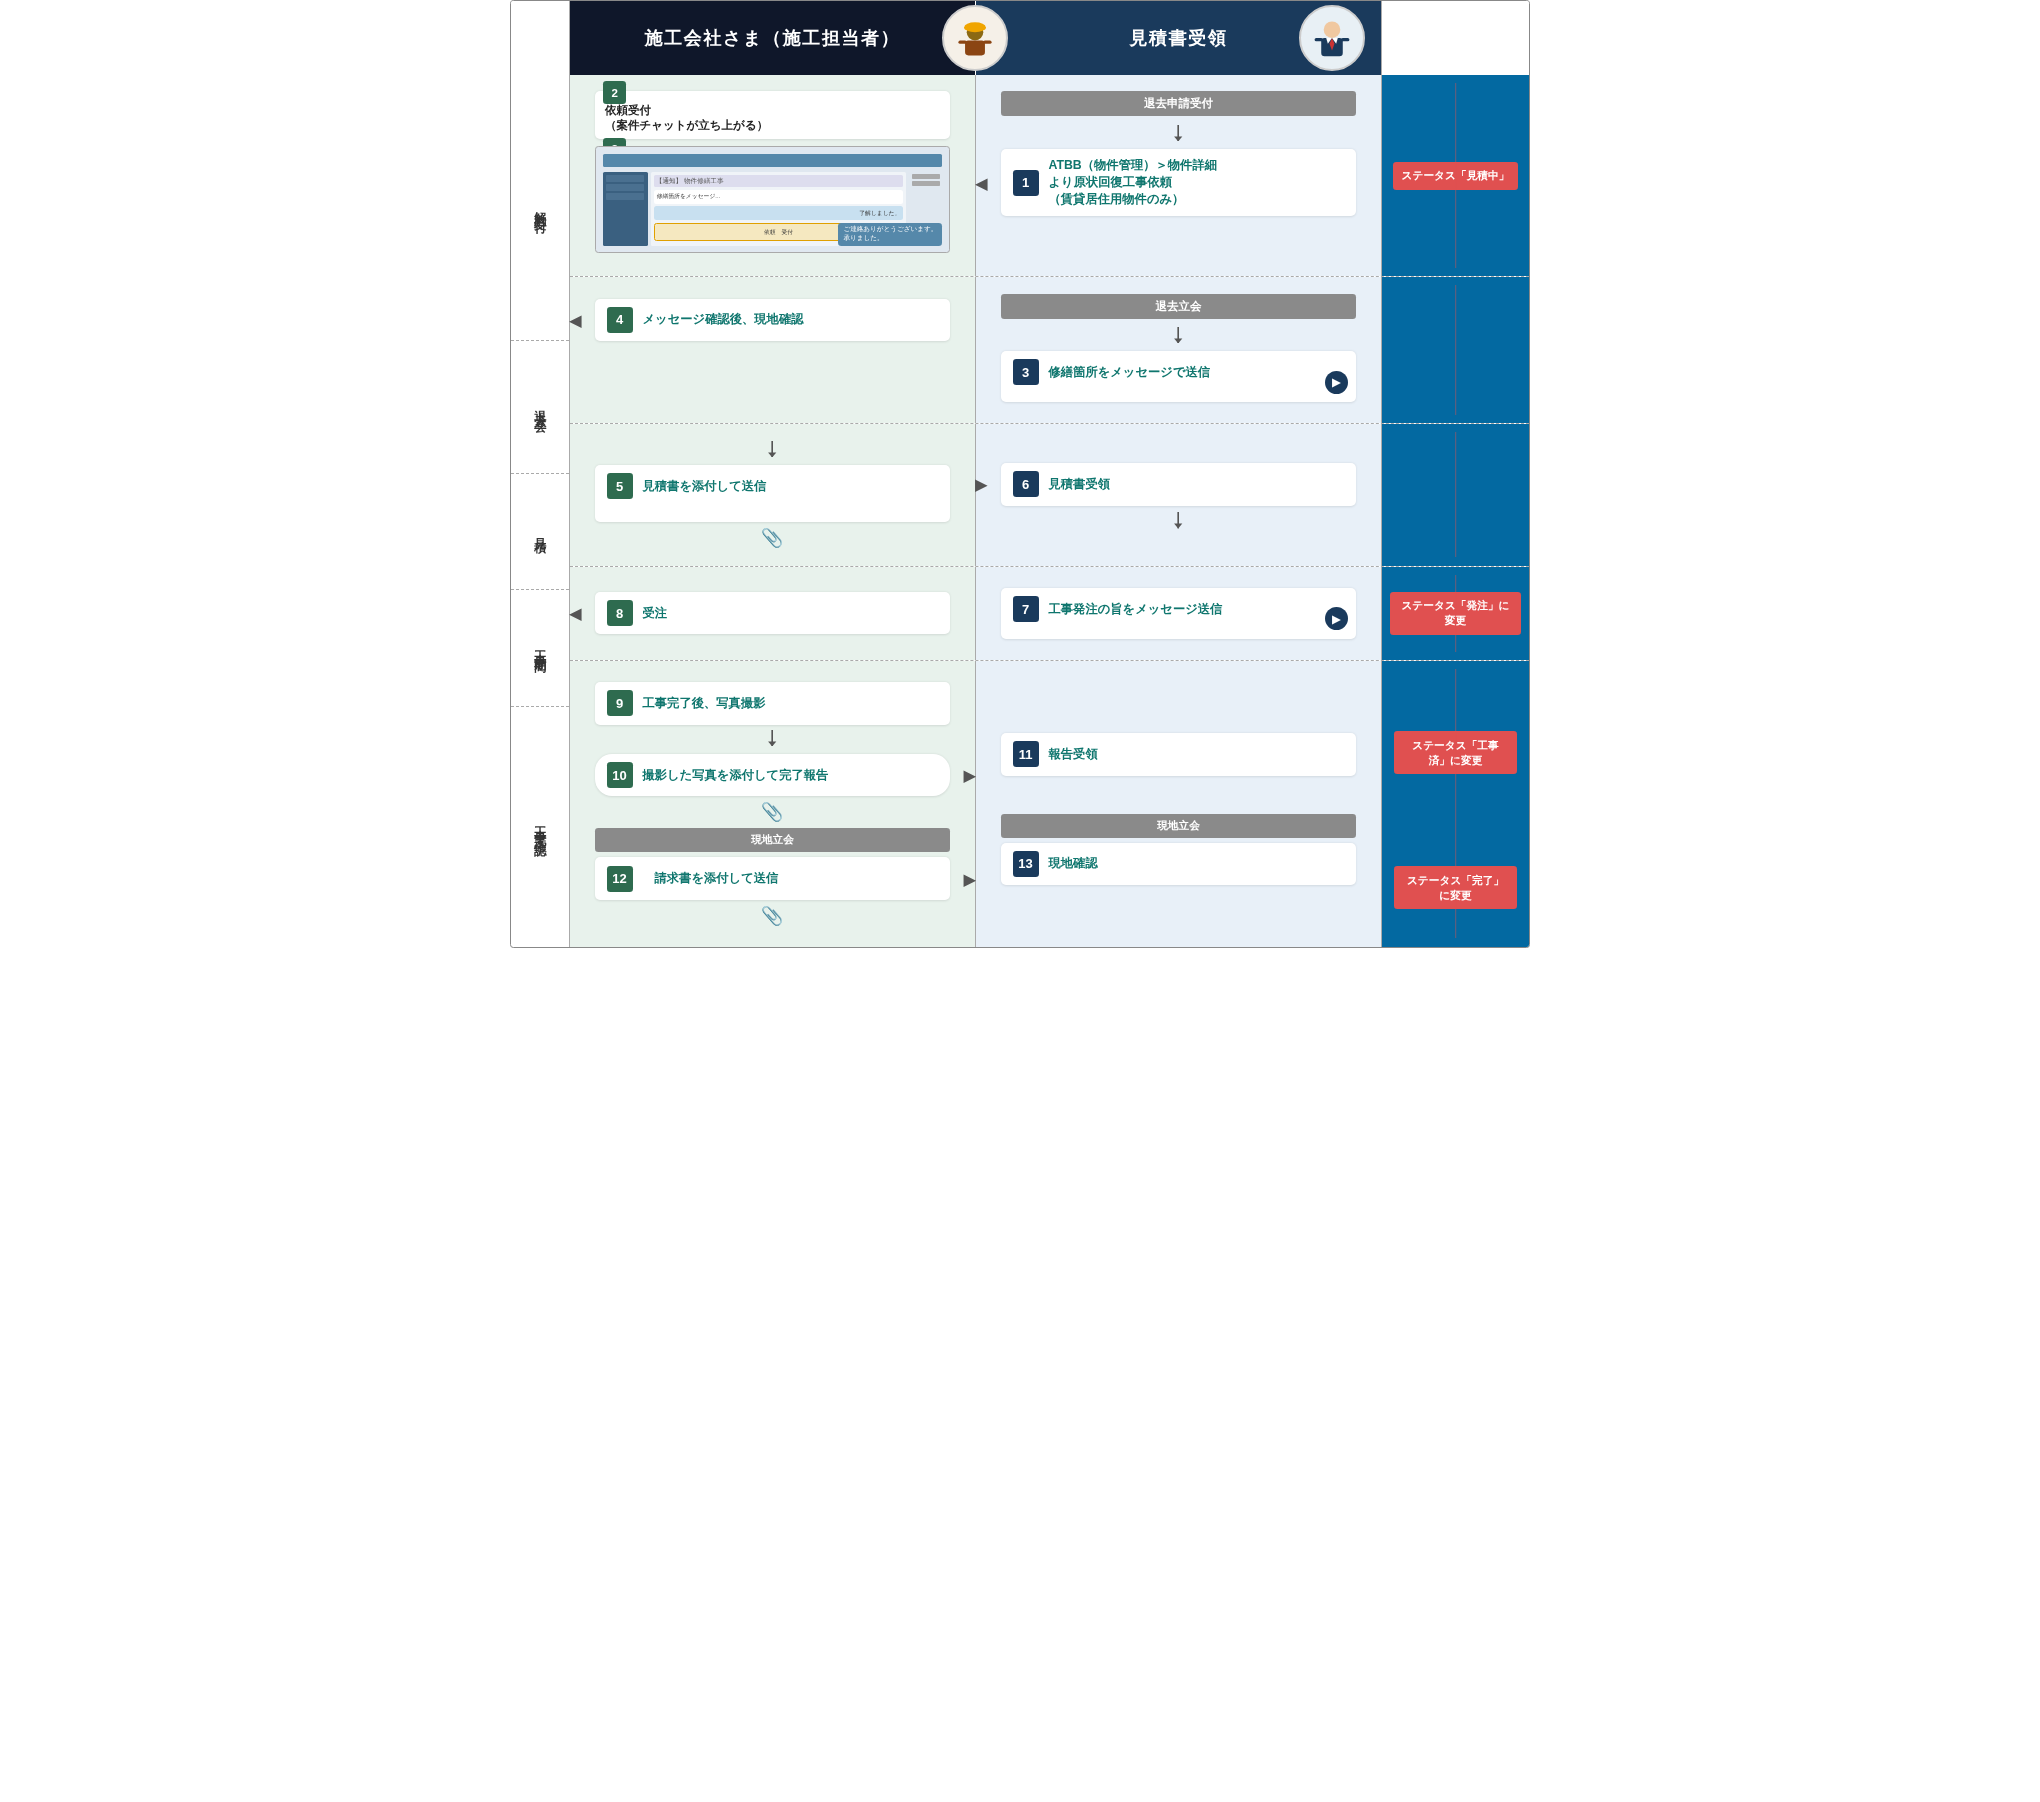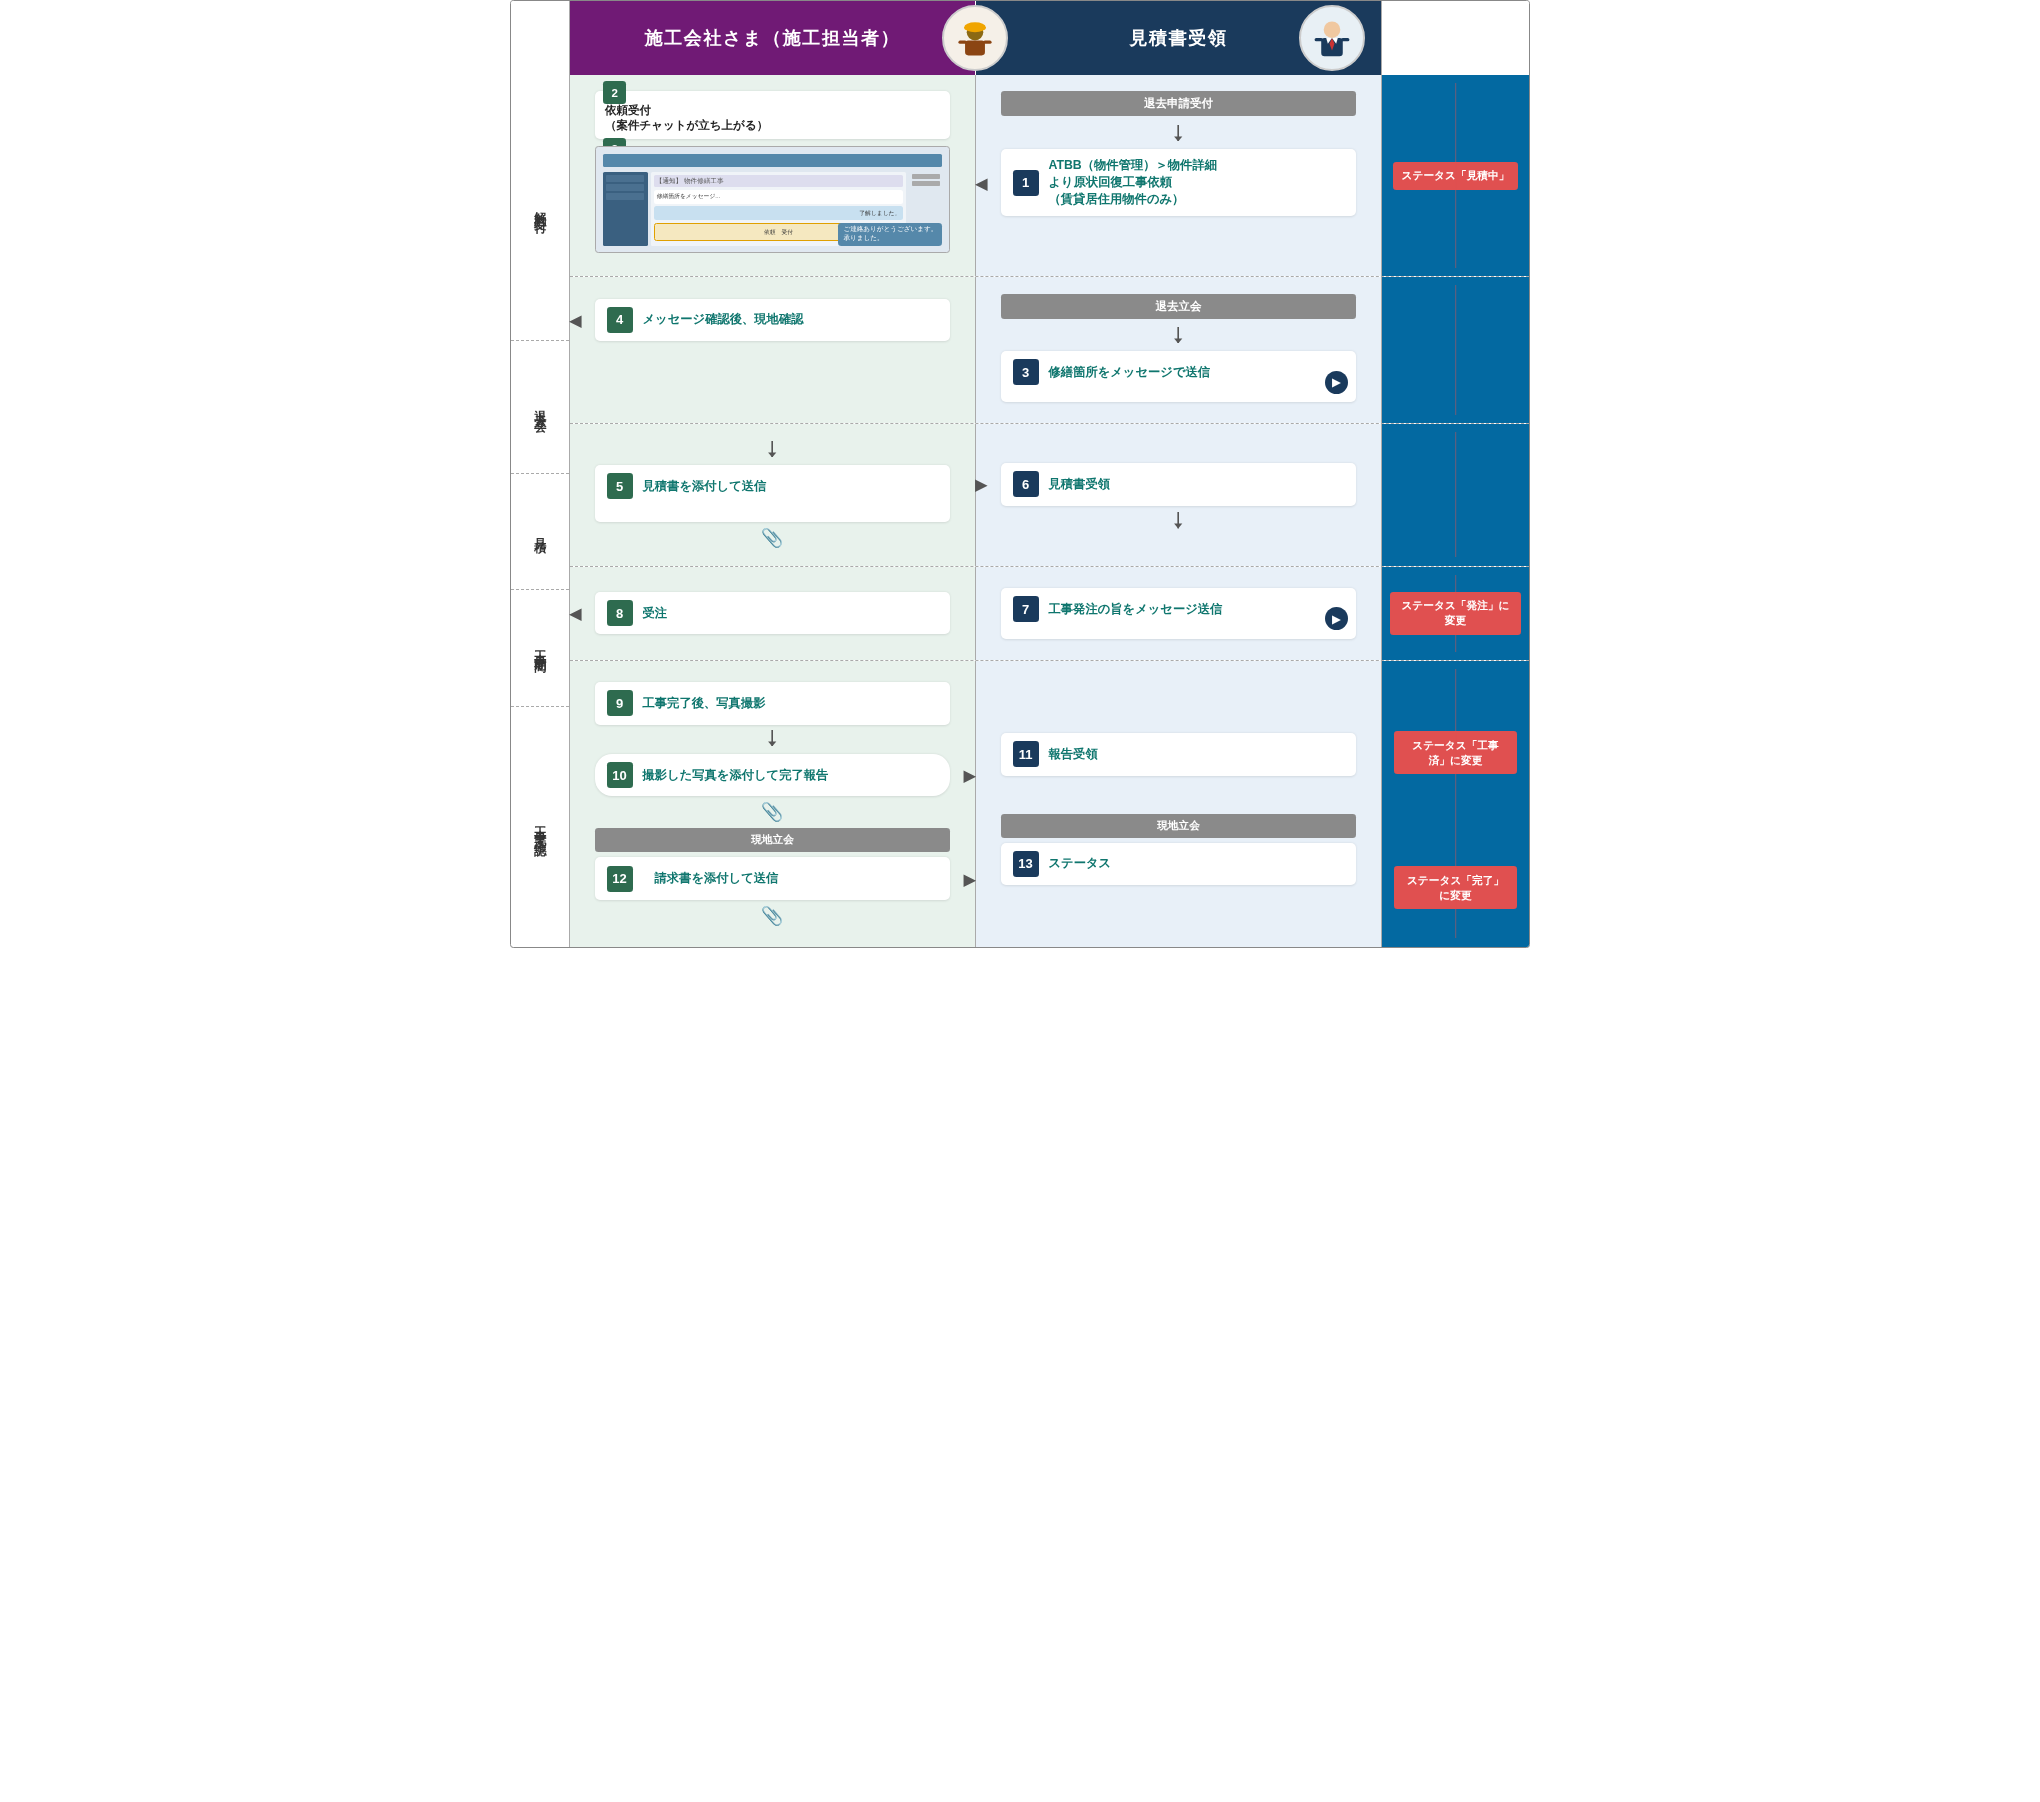--- a/index.html
+++ b/index.html
@@ -27,21 +27,21 @@
       width: 59px;
       background: #fff;
       border-right: 0.8px solid #aaa;
       display: flex;
       align-items: center;
       justify-content: center;
     }
 
     .header-sekou {
       flex: 1;
-      background: #701a75;
+      background: #0f172a;
       display: flex;
       align-items: center;
       justify-content: center;
       position: relative;
     }
 
     .header-kanri {
       flex: 1;
       background: #1a3a5c;
       display: flex;
@@ -582,21 +582,21 @@
             </div>
           </div>
 
           <div style="display:flex; align-items:center; gap:5px; margin: 38px 0 5px 0;">
 
             <div style="flex:1; background:#8a8a8a; color:#fff; text-align:center; padding:5px; border-radius:3.3px; font-size:10.7px; font-weight:bold;">現地立会</div>
           </div>
 
           <div class="step-box" style="margin-top:5px;">
             <div class="step-num step-num-blue">13</div>
-            <div class="step-text">ステータス</div>
+            <div class="step-text">現地確認</div>
           </div>
         </div>
 
         <div class="col-status" style="position:relative;">
           <div class="status-col-inner" style="justify-content:space-around; padding:16.4px 4.1px;">
             <div class="status-col-line"></div>
             <div class="status-badge" style="margin-top:33px;">ステータス「工事済」に変更</div>
             <div class="status-badge" style="margin-top:66px;">ステータス「完了」に変更</div>
           </div>
         </div>

